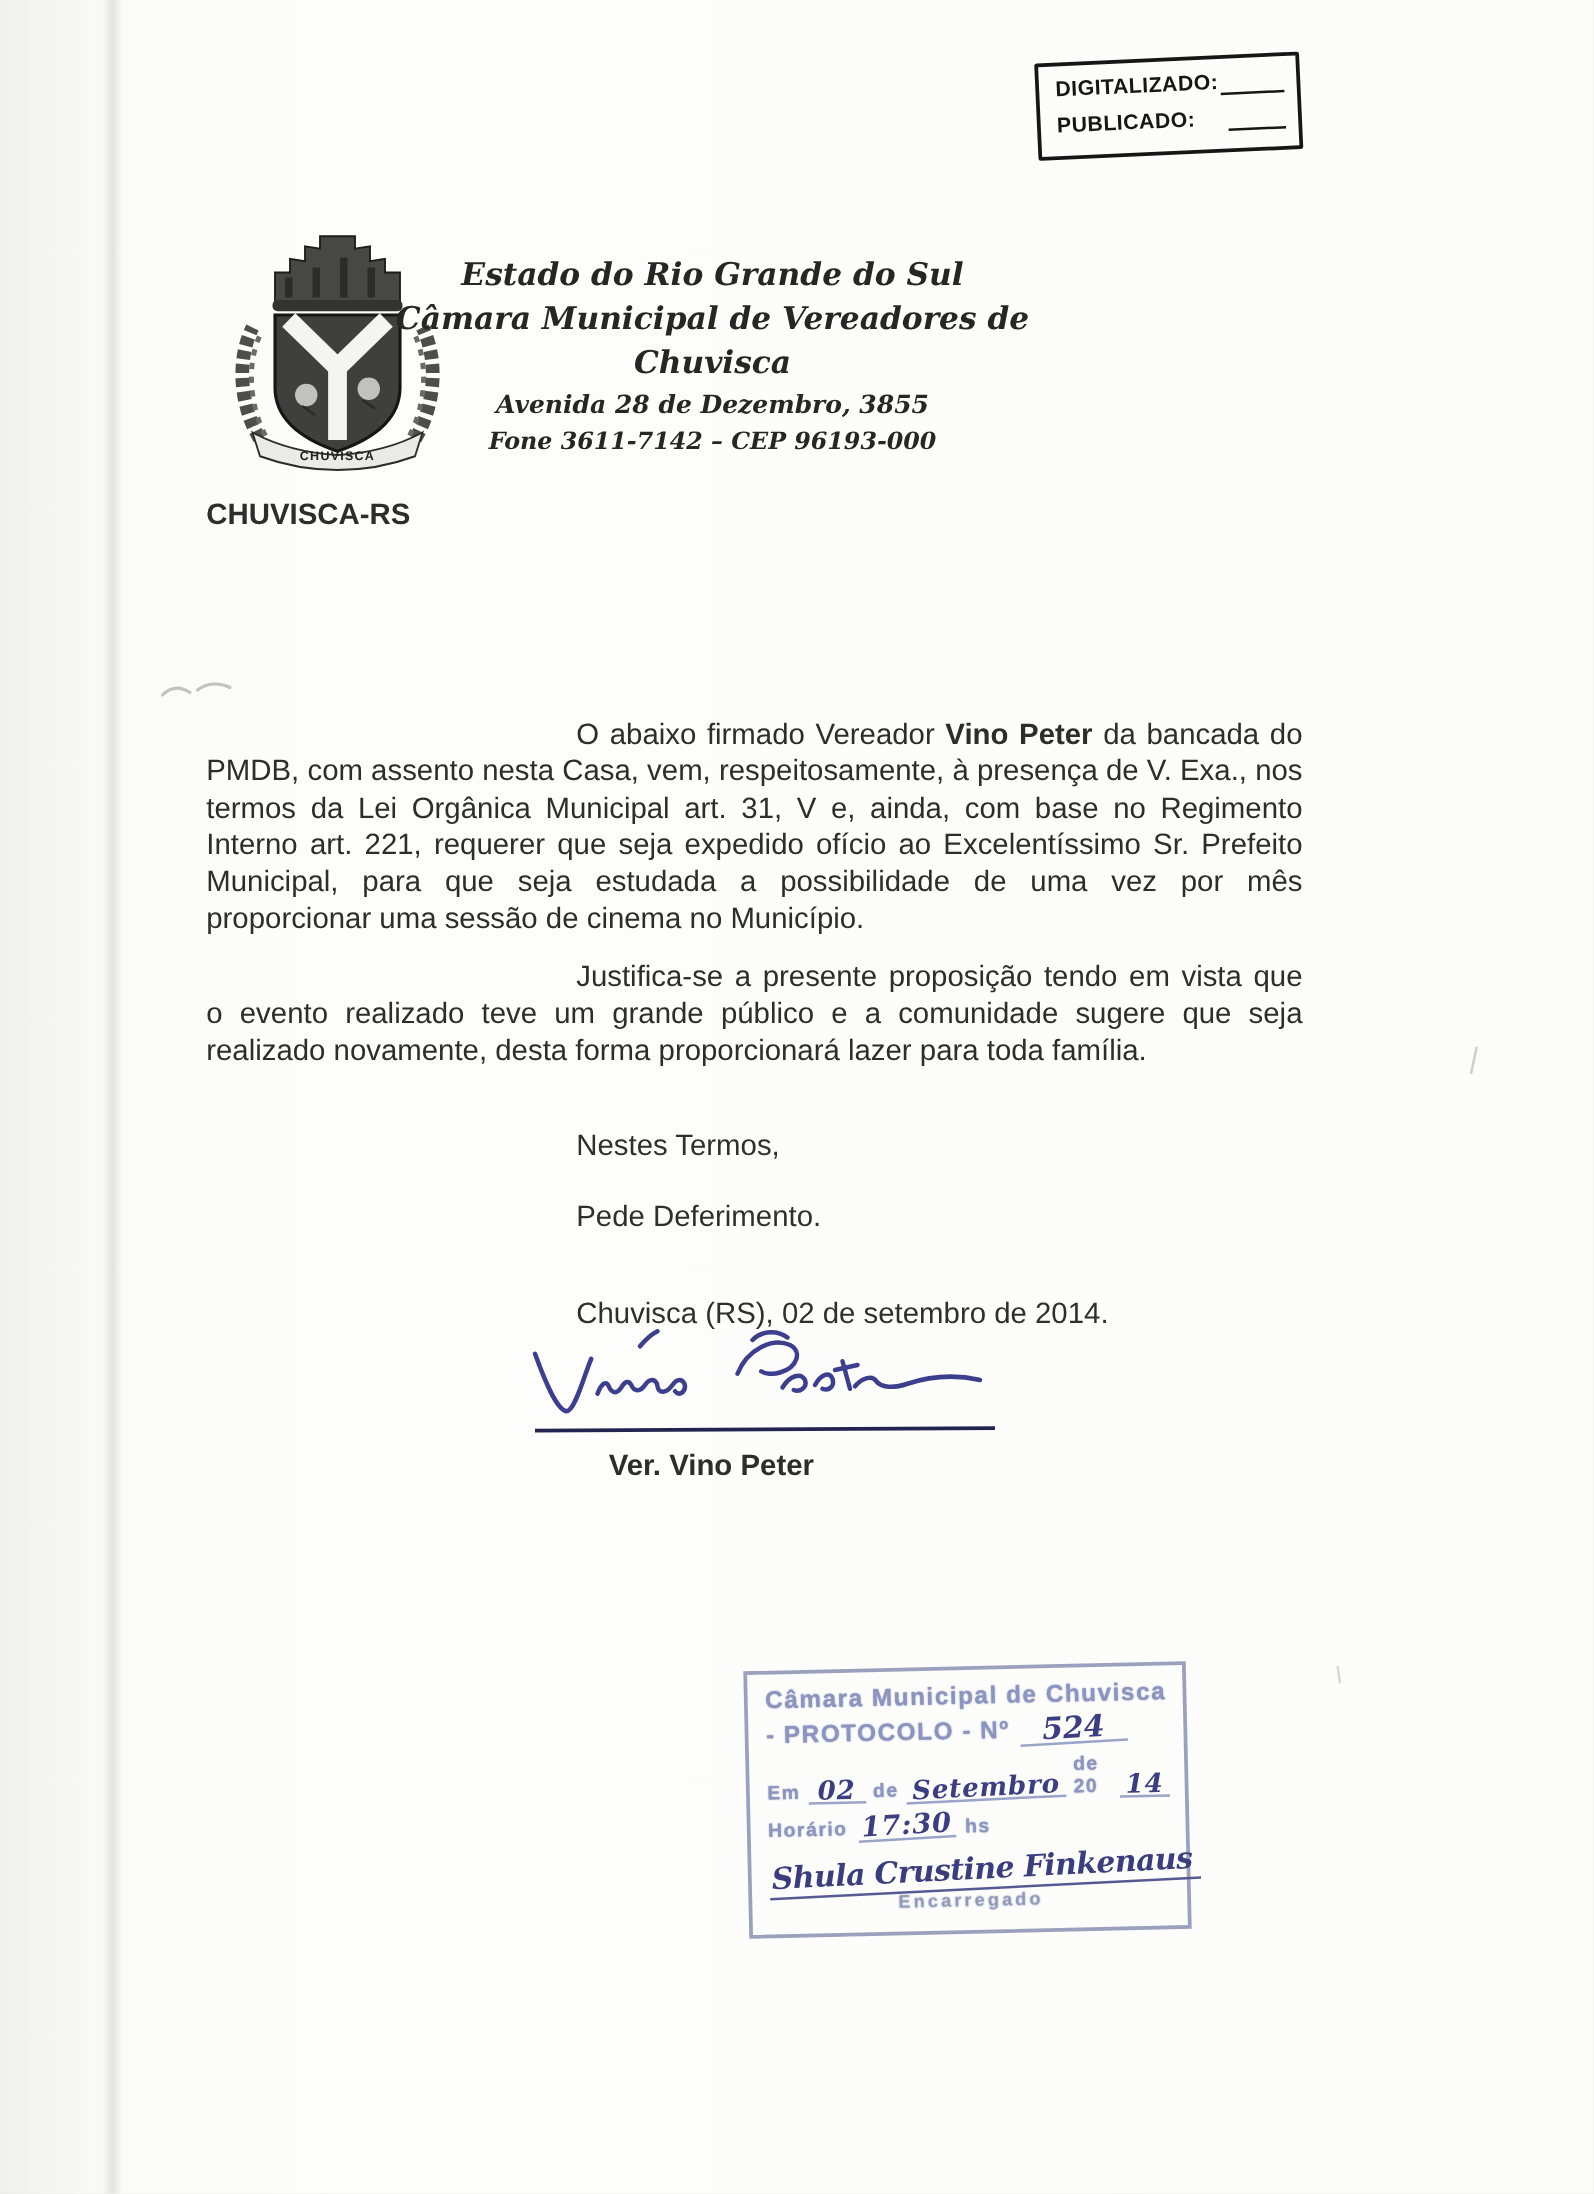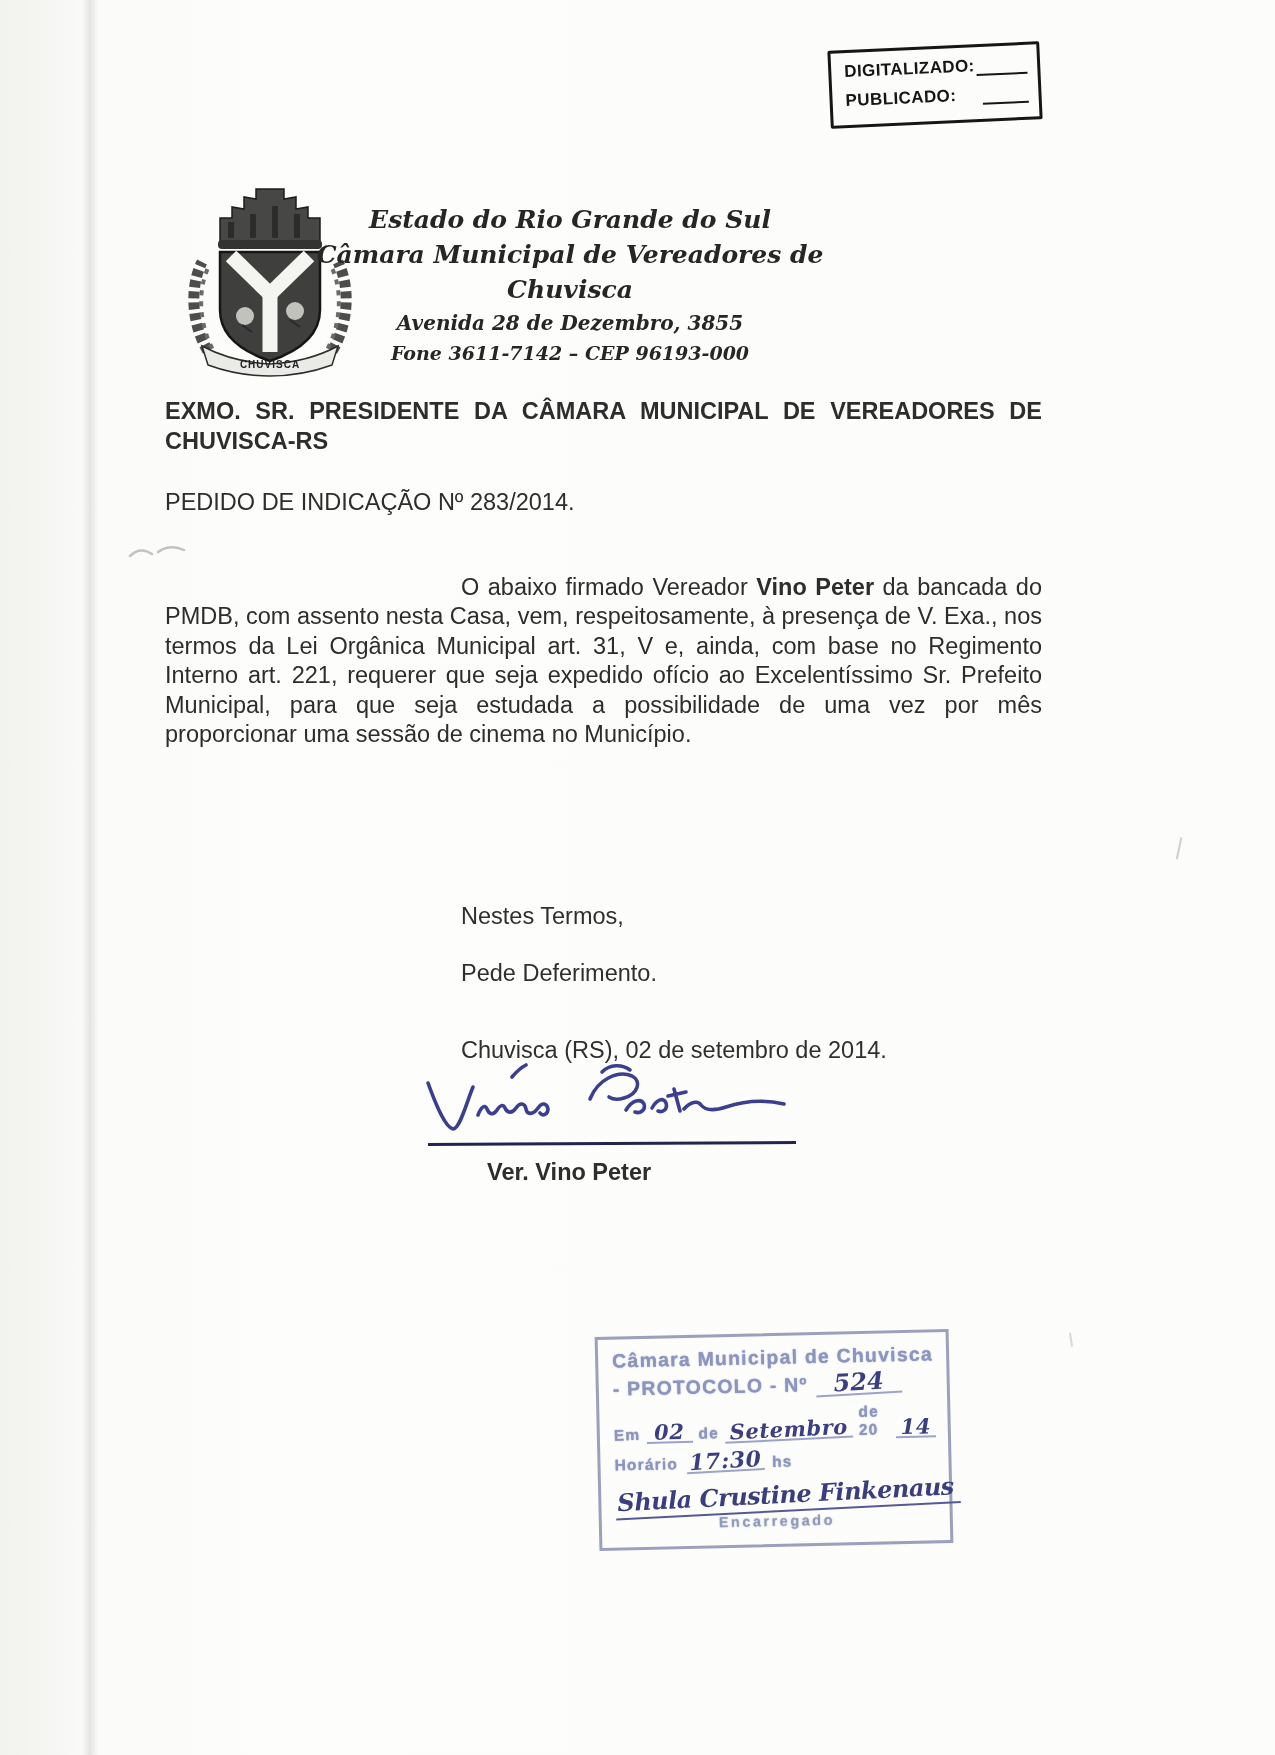--- a/index.html
+++ b/index.html
@@ -127,28 +127,27 @@
   </svg>
 
   <div class="letterhead">
     <div class="lh1">Estado do Rio Grande do Sul</div>
     <div class="lh2">Câmara Municipal de Vereadores de Chuvisca</div>
     <div class="lh3">Avenida 28 de Dezembro, 3855</div>
     <div class="lh4">Fone 3611-7142 – CEP 96193-000</div>
   </div>
 
   <div class="recipient">
-    <div class="jlast">EXMO. SR. PRESIDENTE DA CÂMARA MUNICIPAL DE VEREADORES DE</div>
     <div>CHUVISCA-RS</div>
   </div>
 
-  <div class="subject">PEDIDO DE INDICAÇÃO Nº 283/2014.</div>
 
   <p class="para p1"><span>O abaixo firmado Vereador</span> <b>Vino Peter</b> <span>da bancada do PMDB, com assento nesta Casa, vem, respeitosamente, à presença de V. Exa., nos termos da Lei Orgânica Municipal art. 31, V e, ainda, com base no Regimento Interno art. 221, requerer que seja expedido ofício ao Excelentíssimo Sr. Prefeito Municipal, para que seja estudada a possibilidade de uma vez por mês proporcionar uma sessão de cinema no Município.</span></p>
 
+  <p class="para p2">Justifica-se a presente proposição tendo em vista que o evento realizado teve um grande público e a comunidade sugere que seja realizado novamente, desta forma proporcionará lazer para toda família.</p>
 
   <div class="terms">Nestes Termos,</div>
   <div class="plea">Pede Deferimento.</div>
   <div class="dateline">Chuvisca (RS), 02 de setembro de 2014.</div>
 
   <svg class="sig-svg" width="390" height="85" viewBox="0 0 390 85" role="img" aria-label="Vino Peter">
     <g fill="none" stroke="#3c3f8e" stroke-width="3.6" stroke-linecap="round">
       <path d="M100 14 C105 8 110 4 114 2"></path>
       <path d="M16 20 C24 42 33 64 41 66 C48 66 55 38 61 24"></path>
       <path d="M66 52 C69 44 73 41 75 46 C77 51 81 53 85 47 C88 42 91 41 93 45 C95 50 100 51 104 45 C108 39 113 40 114 46 C115 52 121 52 126 45 C130 39 135 40 136 46 C136 51 131 54 128 50"></path>

